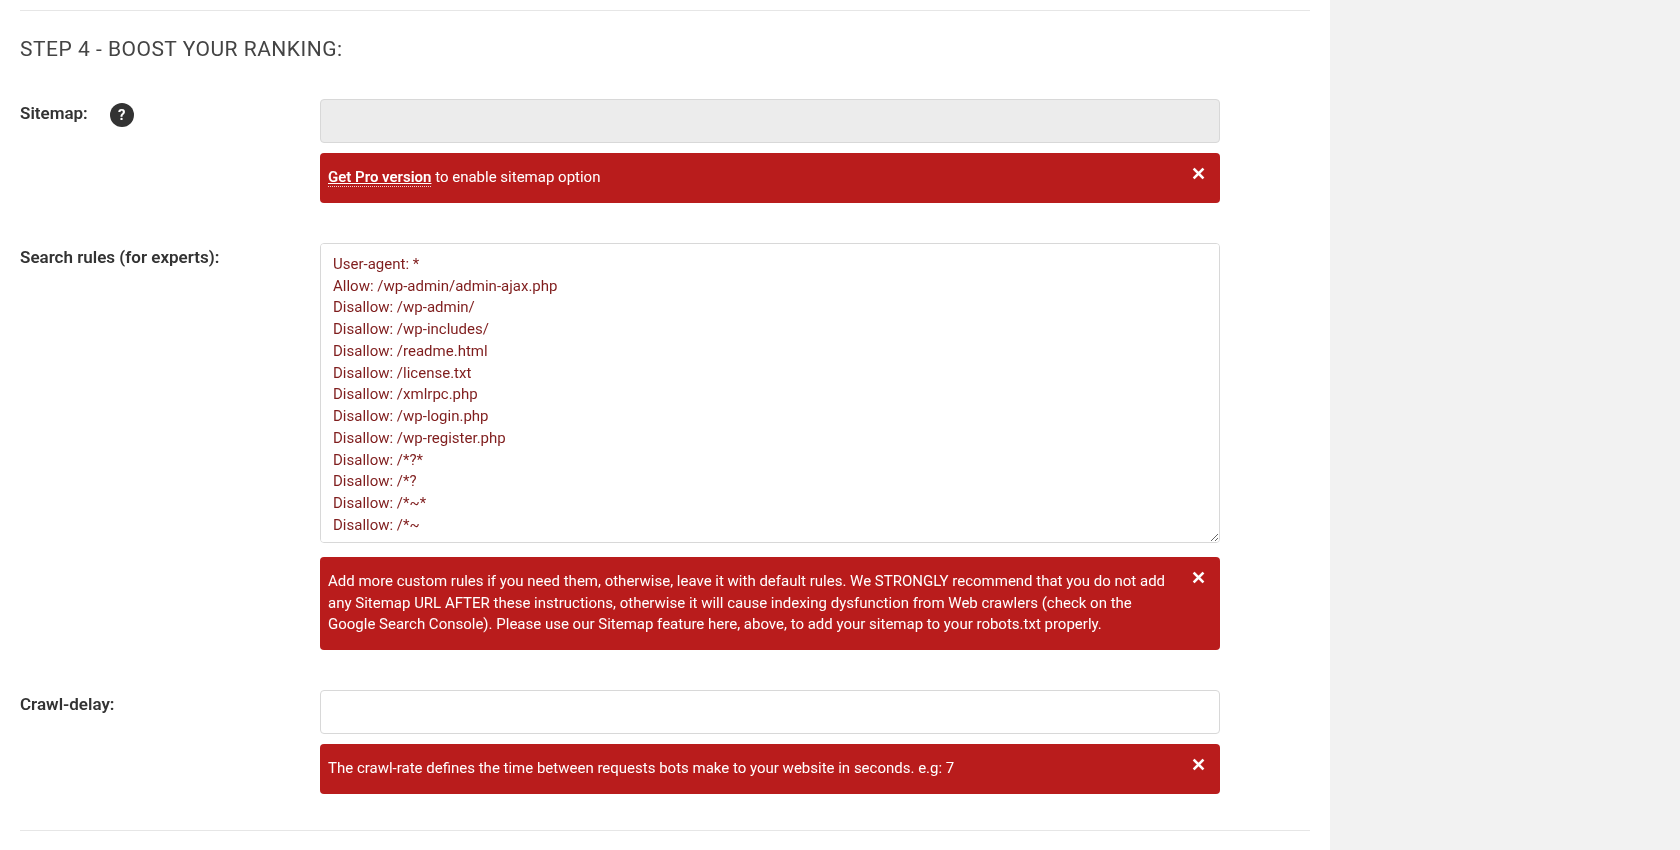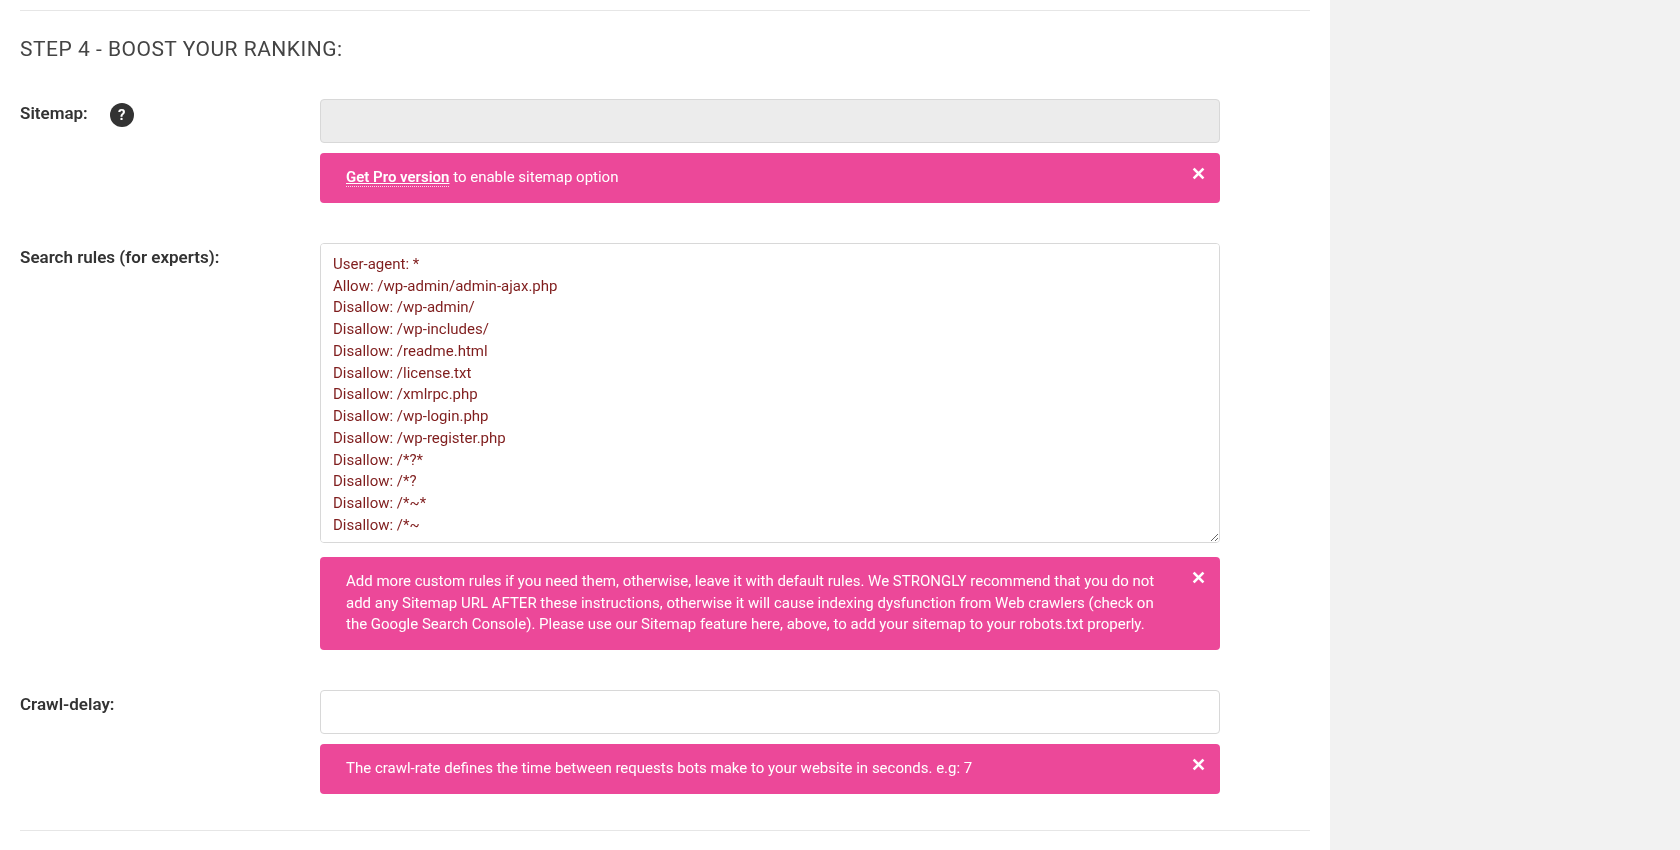--- a/index.html
+++ b/index.html
@@ -94,24 +94,24 @@
   border-radius: 4px;
   padding: 10px 12px;
   font-size: 15px;
   font-family: inherit;
   color: #7f1d1d;
   resize: vertical;
   line-height: 1.45;
   overflow-y: scroll;
 }
 .notice {
-  background: #ec4899;
+  background: #b91c1c;
   color: #fff;
   border-radius: 4px;
-  padding: 14px 44px 14px 26px;
+  padding: 14px 44px 14px 8px;
   margin-top: 10px;
   position: relative;
   font-size: 15px;
   line-height: 1.45;
 }
 .notice a {
   color: #fff;
   text-decoration: underline;
   font-weight: 600;
   border-bottom: 1px dotted rgba(255,255,255,0.8);

